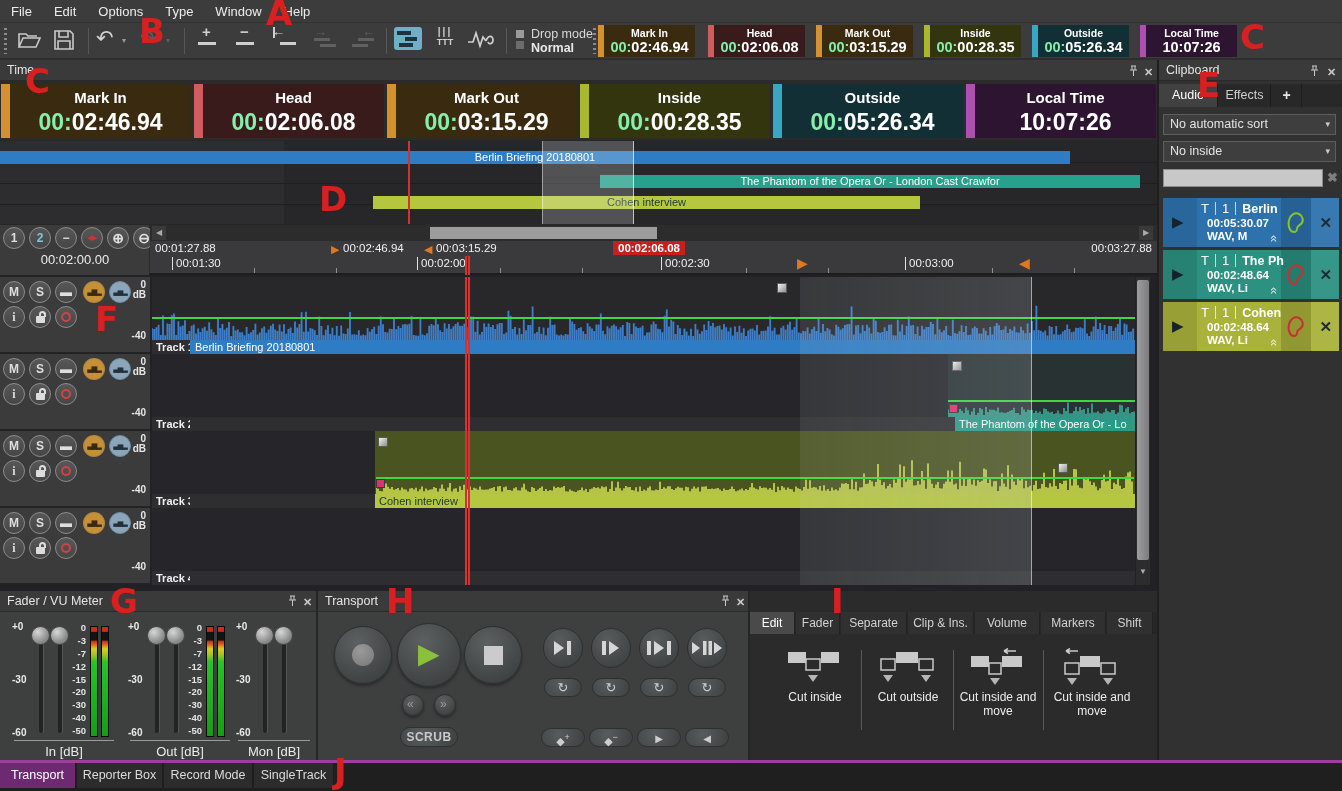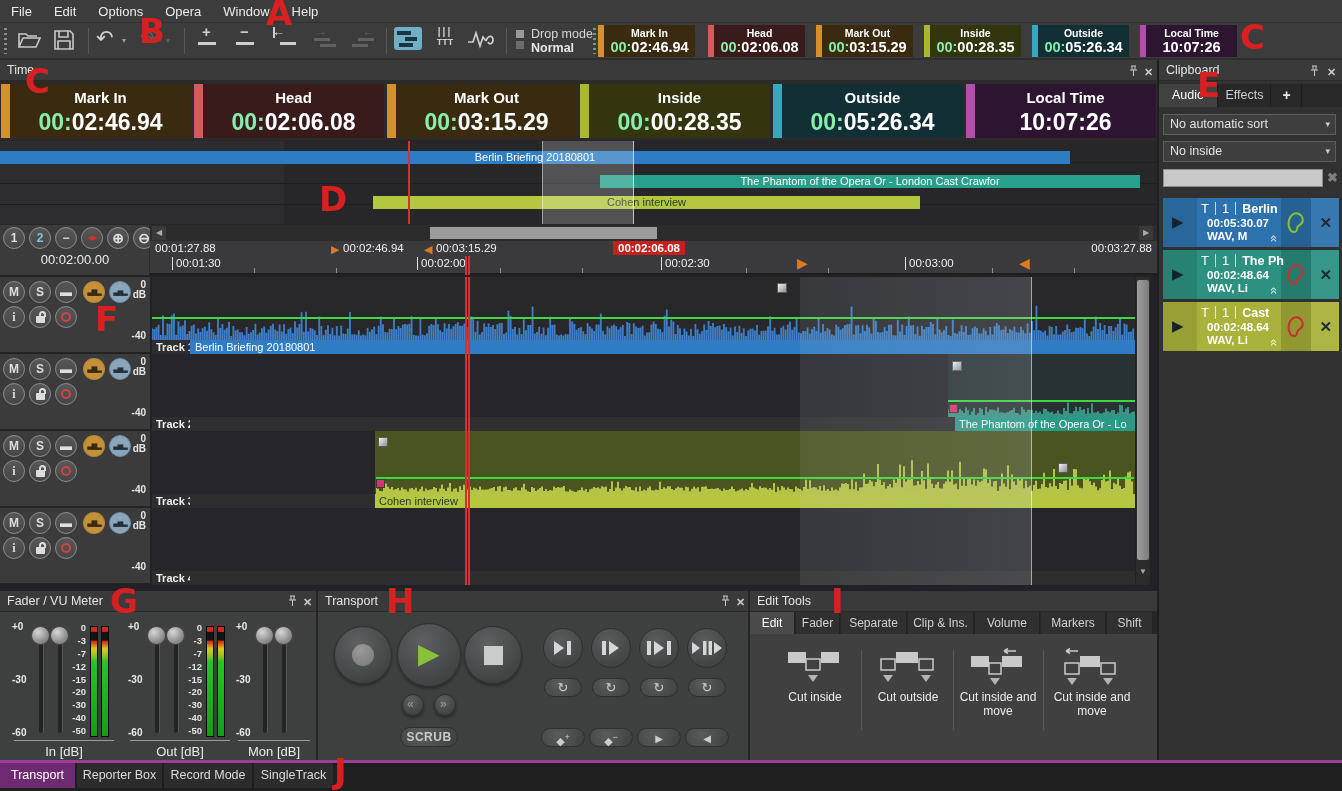--- a/index.html
+++ b/index.html
@@ -71,21 +71,21 @@
   .mtick{position:absolute;width:1px;height:5px;background:#909090}
   .omark{position:absolute;color:#e07820;font-size:11px;line-height:12px}
   svg{display:block}
 </style>
 </head>
 <body>
 
 <div id="app">
 
   <div class="abs" style="left:0;top:0;width:1342px;height:23px;background:#3c3c3c;border-bottom:1px solid #323232">
-    <span class="mi">File</span><span class="mi">Edit</span><span class="mi">Options</span><span class="mi">Opera</span><span class="mi">Window</span><span class="mi">Help</span>
+    <span class="mi">File</span><span class="mi">Edit</span><span class="mi">Options</span><span class="mi">Type</span><span class="mi">Window</span><span class="mi">Help</span>
   </div>
 
   <div class="abs" style="left:0;top:23px;width:1342px;height:37px;background:#3c3c3c;border-bottom:2px solid #2e2e2e"></div>
   <div class="abs vdots" style="left:4px"></div>
   <svg class="abs" style="left:16px;top:28px" width="26" height="24">
       <path d="M3 19 L3 6 H10 L12 8 H21 M3 19 L7 10 H24 L20 19 Z" fill="none" stroke="#c9c9c9" stroke-width="1.6"></path>
     </svg>
   <svg class="abs" style="left:52px;top:28px" width="24" height="24">
       <path d="M3 3 H18 L21 6 V21 H3 Z M7 3 V9 H16 V3 M6 21 V13 H18 V21" fill="none" stroke="#c9c9c9" stroke-width="1.6"></path>
     </svg>
@@ -431,21 +431,21 @@
     <svg class="abs" style="right:33px;top:13px" width="20" height="24">
         <path class="earp" d="M6 21 C3 18 2 13 3 9 C4 4 9 1 13 3 C17 5 18 10 15 13 C13 15 11 15 11 18 C11 21 8 22 6 20" fill="none" stroke-width="2" stroke="#cc2f2f"></path>
       </svg>
     <span class="xx">✕</span>
   </div>
   <div class="ci" style="top: 302px; background: rgb(169, 178, 59);">
     <div class="pz"></div>
       <span class="ply">▶</span>
     <div class="ez"></div>
       <div class="xz"></div>
-    <div class="r1"><span>T</span><span class="dv"></span><span>1</span><span class="dv"></span><b>Cast</b></div>
+    <div class="r1"><span>T</span><span class="dv"></span><span>1</span><span class="dv"></span><b>Cohen</b></div>
     <div class="r2">00:02:48.64</div>
     <div class="r3">WAV, Li</div>
     <span class="chv">«</span>
     <svg class="abs" style="right:33px;top:13px" width="20" height="24">
         <path class="earp" d="M6 21 C3 18 2 13 3 9 C4 4 9 1 13 3 C17 5 18 10 15 13 C13 15 11 15 11 18 C11 21 8 22 6 20" fill="none" stroke-width="2" stroke="#cc2f2f"></path>
       </svg>
     <span class="xx">✕</span>
   </div>
 
   <div class="abs" style="left:0;top:591px;width:318px;height:172px;background:#3e4040;border-right:2px solid #262626">
@@ -571,23 +571,20 @@
     </div>
   <div class="lp" style="left:544px;top:678px"><span>↻</span></div>
   <div class="lp" style="left:592px;top:678px"><span>↻</span></div>
   <div class="lp" style="left:640px;top:678px"><span>↻</span></div>
   <div class="lp" style="left:688px;top:678px"><span>↻</span></div>
   <div class="lp" style="left:541px;top:728px;width:44px"><span style="font-size:11px">◆</span><sup style="font-size:9px">+</sup></div>
   <div class="lp" style="left:589px;top:728px;width:44px"><span style="font-size:11px">◆</span><sup style="font-size:9px">−</sup></div>
   <div class="lp" style="left:637px;top:728px;width:44px"><span style="font-size:10px">▶</span></div>
   <div class="lp" style="left:685px;top:728px;width:44px"><span style="font-size:10px">◀</span></div>
 
-  <div class="abs" style="left:750px;top:591px;width:407px;height:172px;background:#404040">
-    <div class="tt">Edit Tools</div>
-  </div>
   <div class="abs" style="left:750px;top:612px;width:407px;height:22px;background:#262626"></div>
   <div class="etab on" style="left:750px;width:45px">Edit</div>
   <div class="etab" style="left:796px;width:44px">Fader</div>
   <div class="etab" style="left:841px;width:66px">Separate</div>
   <div class="etab" style="left:908px;width:66px">Clip &amp; Ins.</div>
   <div class="etab" style="left:975px;width:65px">Volume</div>
   <div class="etab" style="left:1041px;width:65px">Markers</div>
   <div class="etab" style="left:1107px;width:46px">Shift</div>
 
   <div class="abs" style="left:861px;top:650px;width:1px;height:80px;background:#5a5a5a"></div>

